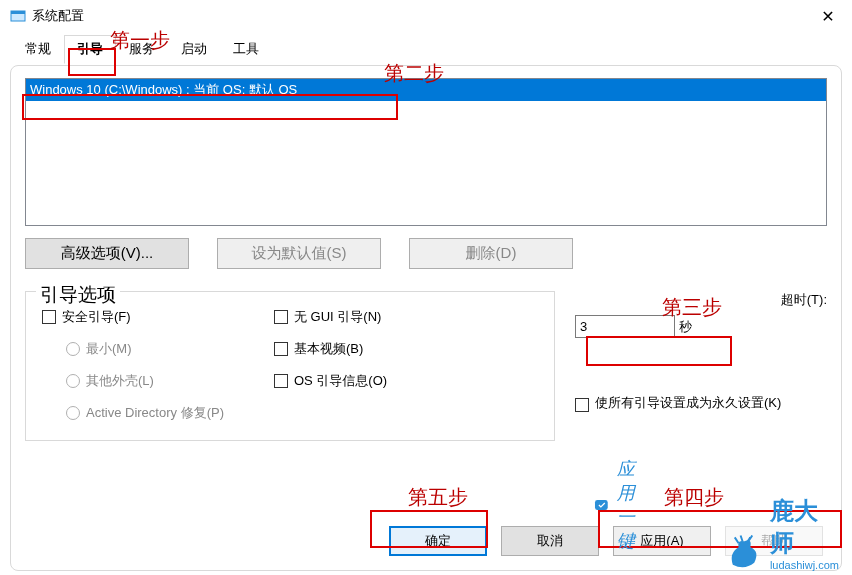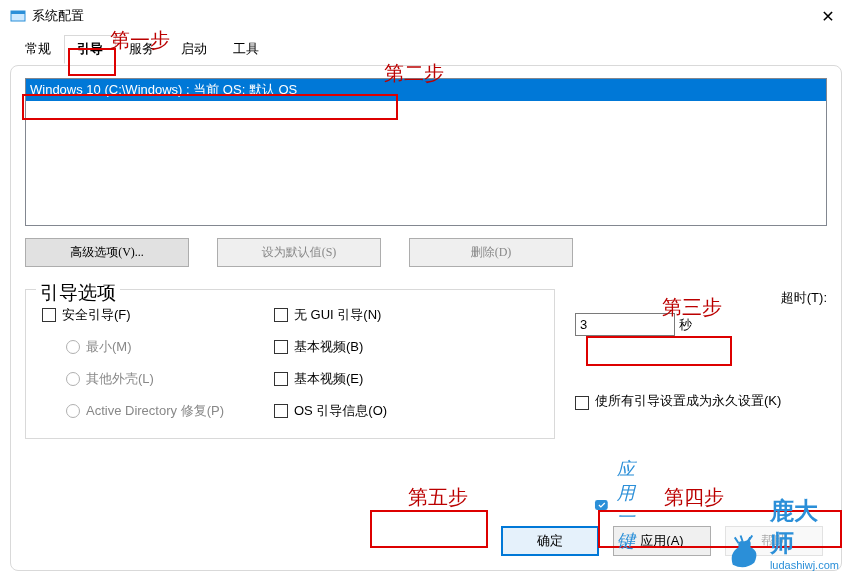--- a/index.html
+++ b/index.html
@@ -18,21 +18,21 @@
   .tabs { display: flex; position: relative; top: -1px; margin-left: 2px; }
   .tab { padding: 4px 12px 5px 12px; font-size: 13px; border: 1px solid transparent; cursor: default; }
   .tab.active { background: #fff; border: 1px solid #d9d9d9; border-bottom: 1px solid #fff; position: relative; z-index: 2; font-weight: bold; }
 
   .tab-body { padding: 12px 14px 14px 14px; }
 
   .listbox { border: 1px solid #828790; height: 148px; background: #fff; overflow: hidden; }
   .list-item { background: #0078d7; color: #fff; padding: 2px 4px; font-size: 13px; }
 
   .btn-row { display: flex; gap: 28px; margin-top: 12px; }
-  .btn { border: 1px solid #adadad; background: #e1e1e1; padding: 5px 24px; font-size: 12px; min-width: 164px; text-align: center; font-family: Liberation Serif, serif; }
+  .btn { border: 1px solid #adadad; background: #e1e1e1; padding: 5px 24px; font-size: 15px; min-width: 164px; text-align: center; }
   .btn.disabled { color: #888; background: #efefef; }
 
   .lower { display: flex; margin-top: 22px; gap: 20px; }
   .groupbox { border: 1px solid #d9d9d9; padding: 16px 16px 18px 16px; position: relative; flex: 0 0 530px; }
   .groupbox-title { position: absolute; top: -10px; left: 10px; background: #fff; padding: 0 4px; font-size: 19px; }
   .grp-cols { display: flex; gap: 50px; }
   .col { display: flex; flex-direction: column; gap: 14px; }
   .chk, .rad { display: flex; align-items: center; gap: 6px; font-size: 13px; }
   .chk input, .rad input { width: 14px; height: 14px; }
   .rad { margin-left: 24px; color: #888; }
@@ -121,24 +121,20 @@
               <label class="chk">
                 <input type="checkbox" style="">
                 <span>无 GUI 引导(N)</span>
               </label>
               <label class="chk">
                 <input type="checkbox" style="">
                 <span>基本视频(B)</span>
               </label>
               <label class="chk">
                 <input type="checkbox" style="">
-                <span>基本视频(E)</span>
-              </label>
-              <label class="chk">
-                <input type="checkbox" style="">
                 <span>OS 引导信息(O)</span>
               </label>
             </div>
           </div>
         </div>
 
         <div class="right-col">
           <div class="timeout-label">超时(T):</div>
           <div class="timeout-row">
             <input type="text" value="3" style="">
@@ -148,20 +144,21 @@
             <input type="checkbox" style="appearance: none; border: 1px solid rgb(51, 51, 51); width: 14px; height: 14px;">
             <span>使所有引导设置成为永久设置(K)</span>
           </label>
         </div>
       </div>
 
     </div>
 
     <div class="dlg-btns">
       <div class="dlg-btn primary">确定</div>
+      <div class="dlg-btn">取消</div>
       <div class="dlg-btn ghost">应用(A)</div>
       <div class="dlg-btn ghost" style="opacity:0.35">帮助</div>
     </div>
   </div>
 
 </div>
 
 <div class="annot" style="left:110px; top:27px;">第一步</div>
 <div class="redbox" style="left:68px; top:48px; width:48px; height:28px;"></div>
 

